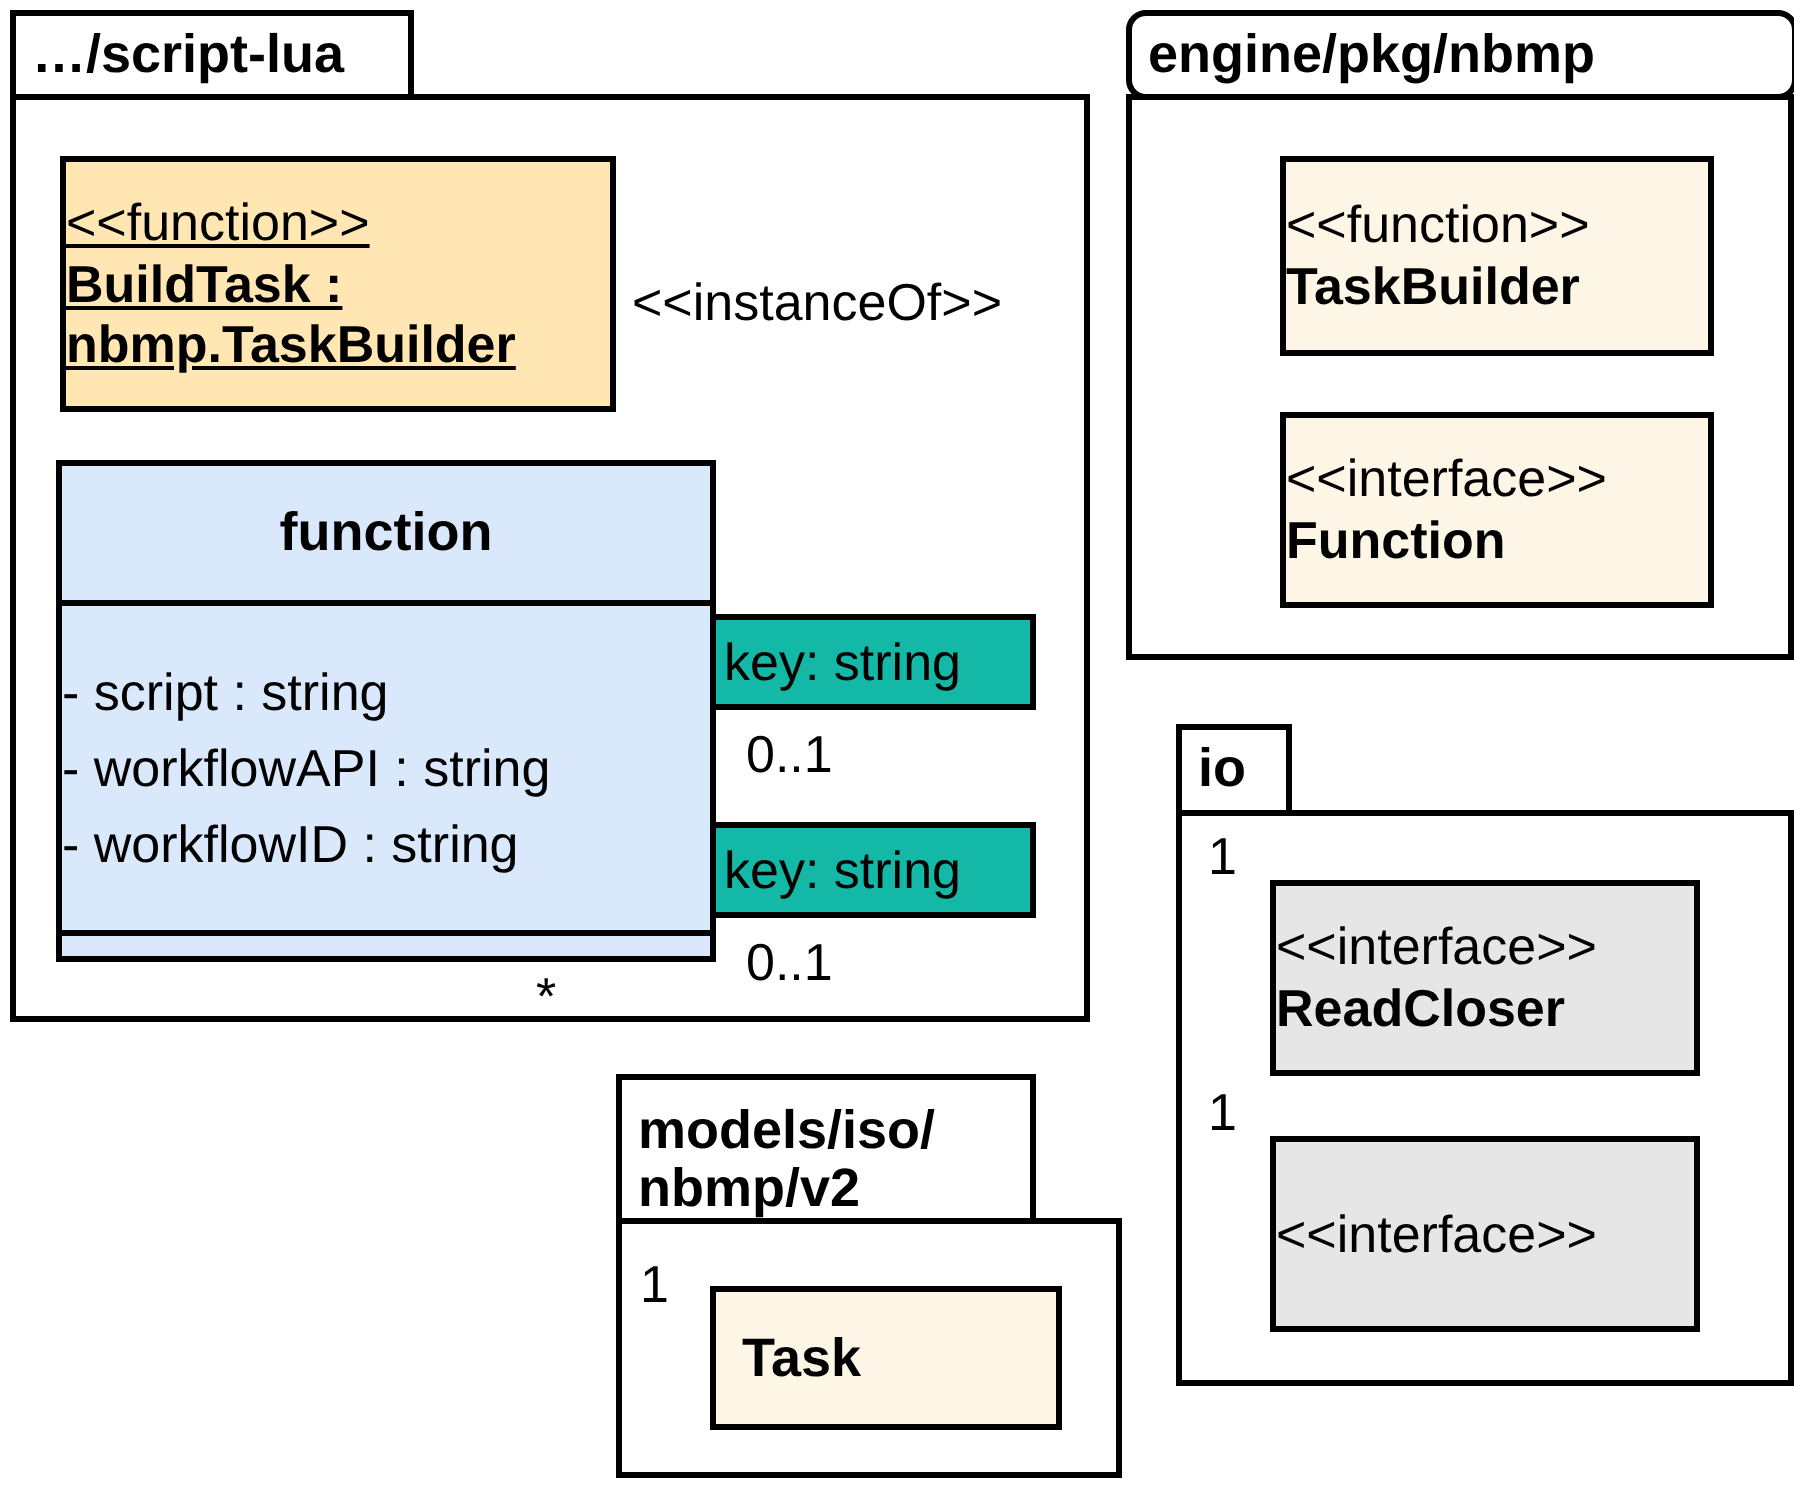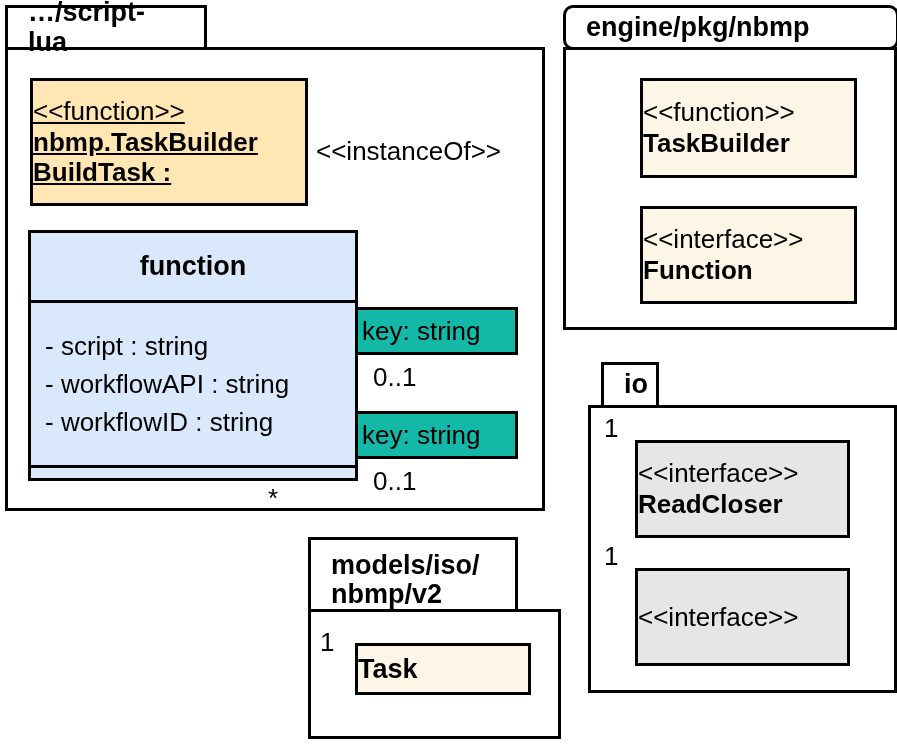--- a/index.html
+++ b/index.html
@@ -22,21 +22,21 @@
   
   .abs { position: absolute; box-sizing: border-box; }
 
   
   .pkg-tab {
     border: 3px solid #000000;
     background: #ffffff;
     display: flex;
     align-items: center;
     justify-content: flex-start;
-    padding: 0 20px;
+    padding: 0 8px;
     font-weight: bold;
     color: #000000;
     line-height: 1.08;
     z-index: 6;
   }
   .pkg-body {
     border: 3px solid #000000;
     background: #ffffff;
     z-index: 2;
   }
@@ -80,21 +80,20 @@
     justify-content: center;
     font-weight: bold;
     border-bottom: 3px solid #000000;
     box-sizing: border-box;
   }
   .cbox .attrs {
     flex: 1 1 auto;
     display: flex;
     flex-direction: column;
     justify-content: center;
-    padding-left: 14px;
     box-sizing: border-box;
     border-bottom: 3px solid #000000;
   }
   .cbox .attrs .row { line-height: 1.0; padding: 6px 0; }
   .cbox .ops { flex: 0 0 10px; box-sizing: border-box; }
 
   
   .qual {
     position: absolute;
     border: 3px solid #000000;
@@ -135,21 +134,21 @@
   <div class="abs pkg-tab" style="left:5px; top:5px; width:202px; height:45px; font-size:27px;">
     <span>…/script-lua</span>
   </div>
 
   <div class="abs pkg-body" style="left:563px; top:47px; width:334px; height:283px;"></div>
   <div class="abs pkg-tab" style="left:563px; top:5px; width:336px; height:45px; font-size:27px;border-radius:10px;">
     <span>engine/pkg/nbmp</span>
   </div>
 
   <div class="abs pkg-body" style="left:588px; top:405px; width:309px; height:288px;"></div>
-  <div class="abs pkg-tab" style="left:601px; top:362px; width:58px; height:46px; font-size:27px;">
+  <div class="abs pkg-tab" style="left:588px; top:362px; width:58px; height:46px; font-size:27px;">
     <span>io</span>
   </div>
 
   <div class="abs pkg-body" style="left:308px; top:609px; width:253px; height:130px;"></div>
   <div class="abs pkg-tab" style="left:308px; top:537px; width:210px; height:75px; font-size:27px; flex-direction:column; align-items:flex-start; justify-content:flex-end;">
     <span>models/iso/</span>
     <span>nbmp/v2</span>
   </div>
 
   <svg id="wires" viewBox="0 0 897 744" width="897" height="744" xmlns="http://www.w3.org/2000/svg">
@@ -173,22 +172,22 @@
 
     
     <path d="M437,469 L437,491 L587,491 L587,588 L632,588" fill="none" stroke="#000" stroke-width="4" marker-end="url(#openArrow)"></path>
 
     
     <path d="M262,481 L262,677 L352,677" fill="none" stroke="#000" stroke-width="4" marker-end="url(#openArrow)"></path>
   </instanceof></svg>
 
   <div class="abs cls fill-wheat underlined" style="left:30px; top:78px; width:278px; height:128px; font-size:26px; line-height:1.18;">
     <div class="stereo">&lt;&lt;function&gt;&gt;</div>
+    <div class="nm">BuildTask :</div>
     <div class="nm">nbmp.TaskBuilder</div>
-    <div class="nm">BuildTask :</div>
   </div>
 
   <div class="cbox" style="left:28px; top:230px; width:330px; height:251px; font-size:26px;">
     <div class="title" style="height:70px; font-size:27px;">
       <span>function</span>
     </div>
     <div class="attrs">
       <div class="row">- script : string</div>
       <div class="row">- workflowAPI : string</div>
       <div class="row">- workflowID : string</div>
@@ -215,21 +214,21 @@
 
   <div class="abs cls fill-grey" style="left:635px; top:440px; width:215px; height:98px; font-size:26px; line-height:1.18;">
     <div class="stereo">&lt;&lt;interface&gt;&gt;</div>
     <div class="nm">ReadCloser</div>
   </div>
 
   <div class="abs cls fill-grey" style="left:635px; top:568px; width:215px; height:98px; font-size:26px; line-height:1.18;">
     <div class="stereo">&lt;&lt;interface&gt;&gt;</div>
   </div>
 
-  <div class="abs cls fill-cream" style="left:355px; top:643px; width:176px; height:52px; font-size:27px;">
+  <div class="abs cls fill-cream" style="left:355px; top:643px; width:176px; height:72px; font-size:27px;padding-left:13px;">
     <div class="nm">Task</div>
   </div>
 
   <div class="lbl" style="left:316px; top:136px; font-size:26px;">&lt;&lt;instanceOf&gt;&gt;</div>
 
   <div class="lbl" style="left:373px; top:362px; font-size:26px;">0..1</div>
 
   <div class="lbl" style="left:373px; top:466px; font-size:26px;">0..1</div>
 
   <div class="lbl" style="left:604px; top:413px; font-size:26px;">1</div>

